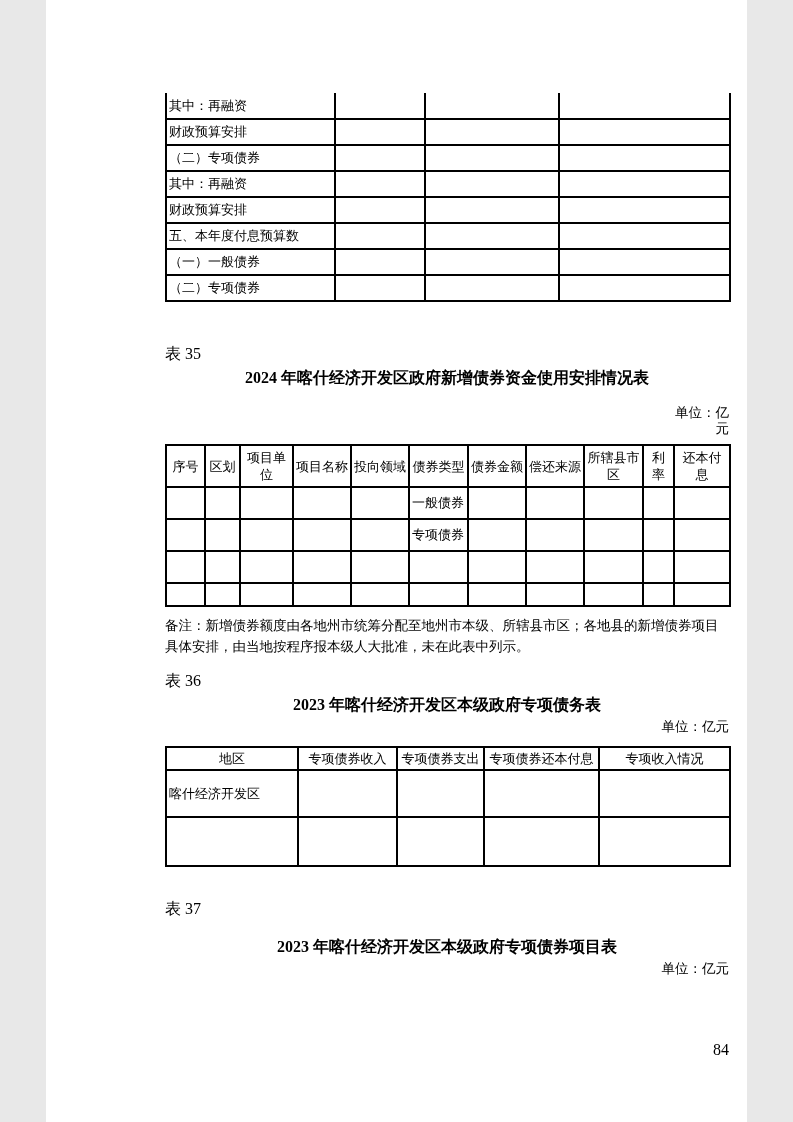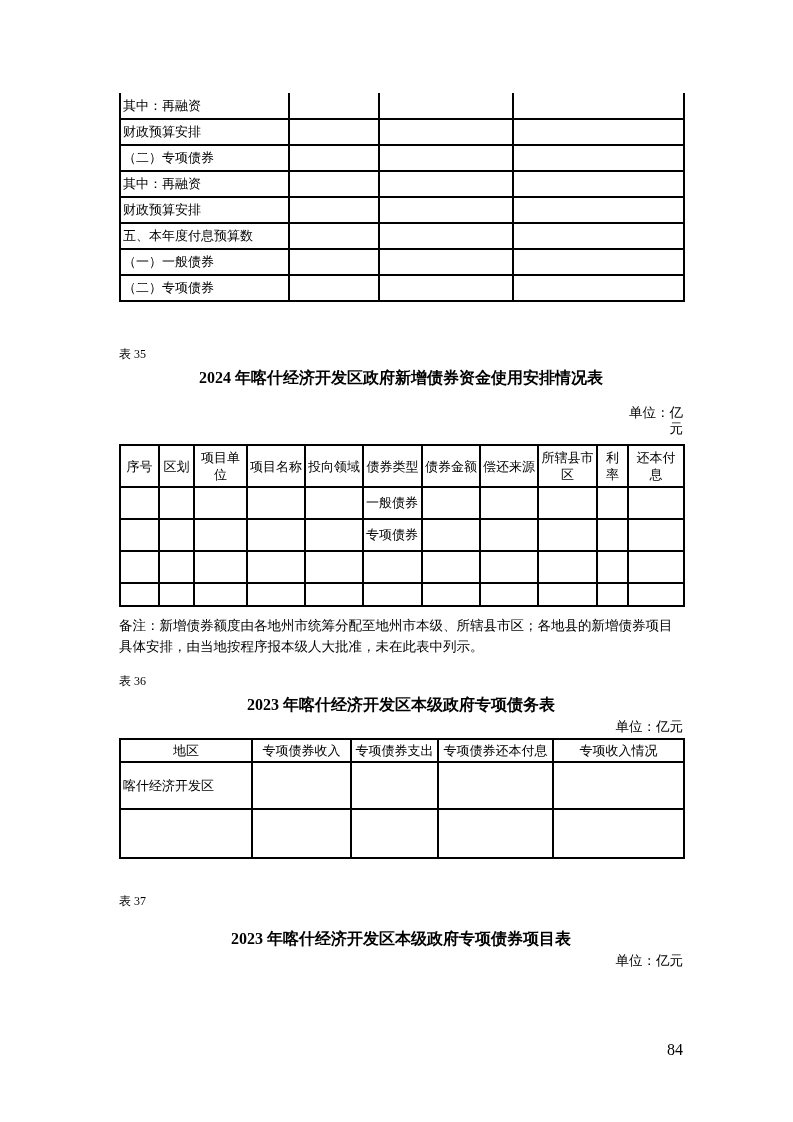--- a/index.html
+++ b/index.html
@@ -1,19 +1,19 @@
 <!DOCTYPE html>
 <html><head>
 <meta charset="utf-8">
 <style>
   * { margin:0; padding:0; box-sizing:border-box; }
   html,body { background:#e8e8e8; }
   .page {
     position:relative;
-    width:793px; height:1122px;
+    width:701px; height:1122px;
     background:#ffffff;
     margin:0 auto;
     font-family:"Liberation Serif","DejaVu Serif",serif;
     color:#000;
     overflow:hidden;
   }
   .content { position:absolute; left:119px; top:0; width:564px; }
 
   table.tbl { border-collapse:collapse; table-layout:fixed; width:564px; }
   table.tbl td, table.tbl th {
@@ -24,21 +24,21 @@
     overflow:hidden;
     vertical-align:middle;
   }
 
   
   .cont { margin-top:93px; }
   .cont { border-top:none; }
   .cont tr:first-child td { border-top:none; }
   .cont td { height:26px; text-align:left; }
 
-  .cap { font-size:12px; line-height:16px; }
+  .cap { font-size:16px; line-height:16px; }
   .cap-35 { margin-top:44px; }
   .cap-36 { margin-top:16px; }
   .cap-37 { margin-top:34px; }
 
   .ttl { text-align:center; font-weight:bold; font-size:16px; line-height:19px; }
   .ttl-35 { margin-top:6px; }
   .ttl-36 { margin-top:6px; }
   .ttl-37 { margin-top:20px; }
 
   .unit { text-align:right; font-size:13.5px; line-height:16px; }
@@ -51,21 +51,21 @@
   .t35 th {
     font-weight:bold; text-align:center;
     height:42px; line-height:17px; padding:0 1px;
   }
   .t35 td { height:32px; text-align:left; padding:0 1px; }
   .t35 tr.short td { height:23px; }
 
   .remark { margin-top:8px; font-size:13.5px; line-height:21px;font-family:Liberation Serif, serif; }
 
   
-  .t36 { margin-top:3px;padding-left:36px; }
+  .t36 { margin-top:11px;padding-left:36px; }
   .t36 th { font-weight:bold; text-align:center; height:23px; }
   .t36 td { text-align:left; }
   .t36 tr.r1 td { height:47px; }
   .t36 tr.r2 td { height:49px; }
 
   .pageno {
     position:absolute; top:1040px; left:119px; width:564px;
     text-align:right; font-size:16px; line-height:20px;
   }
 </style>

